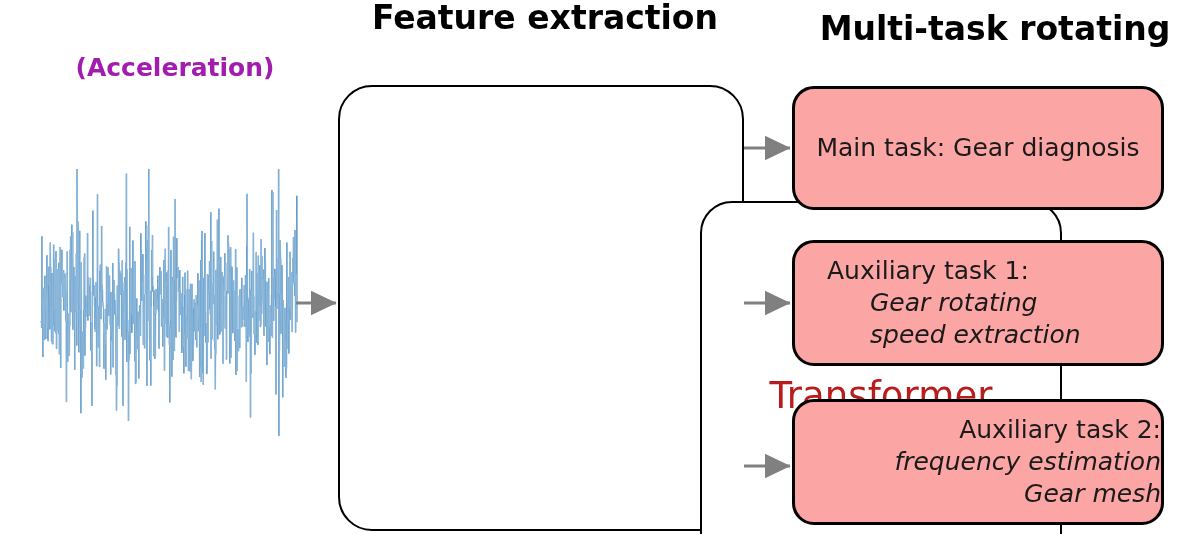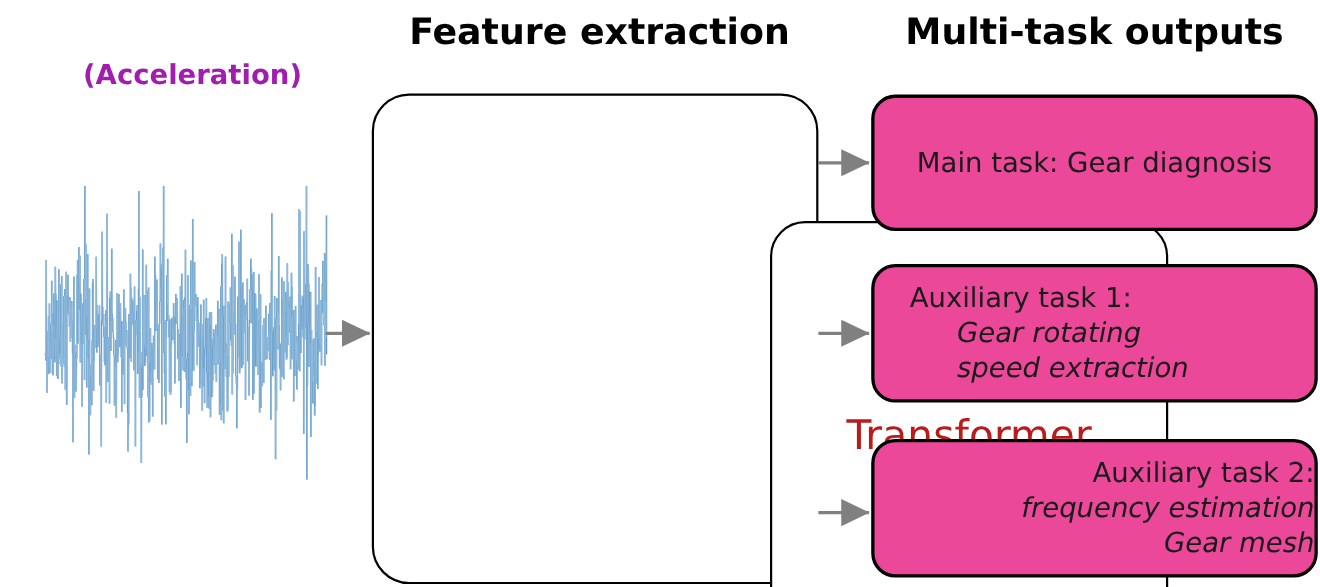--- a/index.html
+++ b/index.html
@@ -41,21 +41,21 @@
     top: 53px;
     width: 260px;
     text-align: center;
     font-weight: bold;
     font-size: 25px;
     color: #a21caf;
     white-space: nowrap;
   }
   #title-feature {
     left: 340px;
-    top: 12px;
+    top: 1px;
     width: 410px;
     font-size: 33px;
   }
   #title-outputs {
     left: 790px;
     top: 12px;
     width: 410px;
     font-size: 33px;
   }
 
@@ -99,24 +99,24 @@
     font-size: 37px;
     color: #b91c1c;
     font-weight: normal;
     letter-spacing: 0.1px;
   }
 
   
   .out-box {
     position: absolute;
     left: 792px;
-    width: 406px;
+    width: 372px;
     border: 3px solid #000000;
     border-radius: 22px;
-    background: #ec4899;
+    background: #fca5a5;
     box-sizing: border-box;
     display: flex;
     flex-direction: column;
     justify-content: center;
   }
   #out-box-1 { top: 86px;  height: 124px; align-items: center; }
   #out-box-2 { top: 240px; height: 126px; }
   #out-box-3 { top: 399px; height: 126px; align-items: flex-end; }
 
   .out-line {
@@ -143,21 +143,21 @@
 </style>
 </head>
 <body>
 
 <div id="diagram">
 
   <div id="subtitle-input">(Acceleration)</div>
 
   <div class="col-title" id="title-feature">Feature extraction</div>
 
-  <div class="col-title" id="title-outputs">Multi-task outputs</div>
+  <div class="col-title" id="title-outputs">Multi-task rotating</div>
 
   <div id="waveform">
     <svg viewBox="0 0 258 275" preserveAspectRatio="none" aria-hidden="true">
       <g id="wave-group" fill="none" stroke-width="1">
           <path d="M1.00,157.17L1.00,156.16M1.41,156.16L1.41,162.69M1.83,162.69L1.83,71.42M2.24,71.42L2.24,154.65M2.65,154.65L2.65,192.04M3.07,192.04L3.07,136.33M3.48,136.33L3.48,159.57M3.89,159.57L3.89,122.78M4.31,122.78L4.31,174.90M4.72,174.90L4.72,110.81M5.14,110.81L5.14,143.54M5.55,143.54L5.55,173.91M5.96,173.91L5.96,128.93M6.38,128.93L6.38,134.86M6.79,134.86L6.79,90.32M7.20,90.32L7.20,161.29M7.62,161.29L7.62,174.45M8.03,174.45L8.03,176.18M8.44,176.18L8.44,120.15M8.86,120.15L8.86,101.71M9.27,101.71L9.27,129.86M9.68,129.86L9.68,164.36M10.10,164.36L10.10,77.56M10.51,77.56L10.51,102.25M10.93,102.25L10.93,142.19M11.34,142.19L11.34,176.59M11.75,176.59L11.75,108.07M12.17,108.07L12.17,178.96M12.58,178.96L12.58,179.29M12.99,179.29L12.99,160.15M13.41,160.15L13.41,79.75M13.82,79.75L13.82,144.77M14.23,144.77L14.23,155.50M14.65,155.50L14.65,166.19M15.06,166.19L15.06,93.74M15.47,93.74L15.47,168.08M15.89,168.08L15.89,86.15M16.30,86.15L16.30,183.68M16.72,183.68L16.72,129.00M17.13,129.00L17.13,165.77M17.54,165.77L17.54,160.51M17.96,160.51L17.96,104.02M18.37,104.02L18.37,168.62M18.78,168.62L18.78,97.75M19.20,97.75L19.20,189.24M19.61,189.24L19.61,149.80M20.02,149.80L20.02,82.08M20.44,82.08L20.44,202.91M20.85,202.91L20.85,117.50M21.26,117.50L21.26,104.64M21.68,104.64L21.68,84.85M22.09,84.85L22.09,120.60M22.51,120.60L22.51,108.21M22.92,108.21L22.92,132.32M23.33,132.32L23.33,105.15M23.75,105.15L23.75,145.59M24.16,145.59L24.16,112.58M24.57,112.58L24.57,141.84M24.99,141.84L24.99,108.63M25.40,108.63L25.40,126.71M25.81,126.71L25.81,156.46M26.23,156.46L26.23,237.05M26.64,237.05L26.64,160.87M27.05,160.87L27.05,86.44M27.47,86.44L27.47,196.67M27.88,196.67L27.88,148.48M28.30,148.48L28.30,154.99M28.71,154.99L28.71,160.68M29.12,160.68L29.12,190.88M29.54,190.88L29.54,160.86M29.95,160.86L29.95,84.86M30.36,84.86L30.36,71.69M30.78,71.69L30.78,147.18M31.19,147.18L31.19,116.62M31.60,116.62L31.60,59.69M32.02,59.69L32.02,94.50M32.43,94.50L32.43,67.54M32.84,67.54L32.84,164.64M33.26,164.64L33.26,146.88M33.67,146.88L33.67,102.11M34.09,102.11L34.09,144.54M34.50,144.54L34.50,204.81M34.91,204.81L34.91,110.98M35.33,110.98L35.33,143.28M35.74,143.28L35.74,147.23M36.15,147.23L36.15,88.60M36.57,88.60L36.57,180.50M36.98,180.50L36.98,4.00M37.39,4.00L37.39,108.20M37.81,108.20L37.81,56.77M38.22,56.77L38.22,139.44M38.63,139.44L38.63,187.33M39.05,187.33L39.05,123.65M39.46,123.65L39.46,65.83M39.88,65.83L39.88,144.40M40.29,144.40L40.29,160.46M40.70,160.46L40.70,248.18M41.12,248.18L41.12,97.30M41.53,97.30L41.53,183.48M41.94,183.48L41.94,212.43M42.36,212.43L42.36,176.83M42.77,176.83L42.77,166.68M43.18,166.68L43.18,203.41M43.60,203.41L43.60,144.85M44.01,144.85L44.01,92.28M44.42,92.28L44.42,88.57M44.84,88.57L44.84,190.52M45.25,190.52L45.25,163.16M45.67,163.16L45.67,130.72M46.08,130.72L46.08,151.39M46.49,151.39L46.49,134.33M46.91,134.33L46.91,134.20M47.32,134.20L47.32,68.33M47.73,68.33L47.73,155.44M48.15,155.44L48.15,112.36M48.56,112.36L48.56,120.14M48.97,120.14L48.97,150.55M49.39,150.55L49.39,147.73M49.80,147.73L49.80,121.42M50.21,121.42L50.21,112.83M50.63,112.83L50.63,185.38M51.04,185.38L51.04,157.86M51.46,157.86L51.46,158.43M51.87,158.43L51.87,240.82M52.28,240.82L52.28,126.31M52.70,126.31L52.70,45.63M53.11,45.63L53.11,113.90M53.52,113.90L53.52,130.40M53.94,130.40L53.94,120.50M54.35,120.50L54.35,141.18M54.76,141.18L54.76,164.03M55.18,164.03L55.18,167.01M55.59,167.01L55.59,132.37M56.00,132.37L56.00,117.02M56.42,117.02L56.42,201.23M56.83,201.23L56.83,141.65M57.25,141.65L57.25,29.39M57.66,29.39L57.66,142.56M58.07,142.56L58.07,182.29M58.49,182.29L58.49,141.63M58.90,141.63L58.90,142.94M59.31,142.94L59.31,201.90M59.73,201.90L59.73,105.77M60.14,105.77L60.14,99.73M60.55,99.73L60.55,126.87M60.97,126.87L60.97,154.06M61.38,154.06L61.38,61.04M61.79,61.04L61.79,119.58M62.21,119.58L62.21,124.29M62.62,124.29L62.62,136.95M63.04,136.95L63.04,142.08M63.45,142.08L63.45,158.02M63.86,158.02L63.86,203.63M64.28,203.63L64.28,168.50M64.69,168.50L64.69,179.82M65.10,179.82L65.10,143.99M65.52,143.99L65.52,214.68M65.93,214.68L65.93,151.89M66.34,151.89L66.34,101.34M66.76,101.34L66.76,164.36M67.17,164.36L67.17,157.73M67.58,157.73L67.58,139.17M68.00,139.17L68.00,102.61M68.41,102.61L68.41,122.64M68.83,122.64L68.83,150.66M69.24,150.66L69.24,110.62M69.65,110.62L69.65,126.65M70.07,126.65L70.07,159.84M70.48,159.84L70.48,209.34M70.89,209.34L70.89,127.23M71.31,127.23L71.31,161.57M71.72,161.57L71.72,175.44M72.13,175.44L72.13,167.81M72.55,167.81L72.55,98.08M72.96,98.08L72.96,202.35M73.37,202.35L73.37,126.02M73.79,126.02L73.79,114.98M74.20,114.98L74.20,128.41M74.62,128.41L74.62,149.29M75.03,149.29L75.03,135.20M75.44,135.20L75.44,151.56M75.86,151.56L75.86,210.22M76.27,210.22L76.27,245.54M76.68,245.54L76.68,220.71M77.10,220.71L77.10,120.55M77.51,120.55L77.51,126.58M77.92,126.58L77.92,160.64M78.34,160.64L78.34,83.75M78.75,83.75L78.75,97.28M79.16,97.28L79.16,163.92M79.58,163.92L79.58,105.65M79.99,105.65L79.99,127.59M80.41,127.59L80.41,129.96M80.82,129.96L80.82,108.14M81.23,108.14L81.23,120.43M81.65,120.43L81.65,171.53M82.06,171.53L82.06,95.44M82.47,95.44L82.47,126.61M82.89,126.61L82.89,240.84M83.30,240.84L83.30,126.12M83.71,126.12L83.71,139.65M84.13,139.65L84.13,117.66M84.54,117.66L84.54,112.48M84.95,112.48L84.95,174.96M85.37,174.96L85.37,155.04M85.78,155.04L85.78,97.74M86.20,97.74L86.20,8.61M86.61,8.61L86.61,196.69M87.02,196.69L87.02,104.71M87.44,104.71L87.44,170.19M87.85,170.19L87.85,166.74M88.26,166.74L88.26,255.86M88.68,255.86L88.68,195.59M89.09,195.59L89.09,155.07M89.50,155.07L89.50,61.88M89.92,61.88L89.92,188.98M90.33,188.98L90.33,105.37M90.74,105.37L90.74,148.71M91.16,148.71L91.16,103.28M91.57,103.28L91.57,167.84M91.99,167.84L91.99,165.18M92.40,165.18L92.40,152.34M92.81,152.34L92.81,75.58M93.23,75.58L93.23,158.61M93.64,158.61L93.64,155.20M94.05,155.20L94.05,98.65M94.47,98.65L94.47,196.15M94.88,196.15L94.88,96.41M95.29,96.41L95.29,219.05M95.71,219.05L95.71,217.80M96.12,217.80L96.12,165.64M96.53,165.64L96.53,133.41M96.95,133.41L96.95,172.97M97.36,172.97L97.36,183.45M97.78,183.45L97.78,146.72M98.19,146.72L98.19,185.10M98.60,185.10L98.60,213.53M99.02,213.53L99.02,151.55M99.43,151.55L99.43,140.29M99.84,140.29L99.84,151.84M100.26,151.84L100.26,170.86M100.67,170.86L100.67,68.33M101.08,68.33L101.08,85.01M101.50,85.01L101.50,135.92M101.91,135.92L101.91,117.32M102.32,117.32L102.32,132.82M102.74,132.82L102.74,89.24M103.15,89.24L103.15,179.76M103.57,179.76L103.57,130.31M103.98,130.31L103.98,154.73M104.39,154.73L104.39,183.25M104.81,183.25L104.81,129.23M105.22,129.23L105.22,109.32M105.63,109.32L105.63,56.39M106.05,56.39L106.05,81.00M106.46,81.00L106.46,95.60M106.87,95.60L106.87,220.80M107.29,220.80L107.29,75.16M107.70,75.16L107.70,125.51M108.11,125.51L108.11,60.26M108.53,60.26L108.53,4.00M108.94,4.00L108.94,156.01M109.36,156.01L109.36,174.70M109.77,174.70L109.77,195.37M110.18,195.37L110.18,125.93M110.60,125.93L110.60,220.64M111.01,220.64L111.01,142.08M111.42,142.08L111.42,85.16M111.84,85.16L111.84,112.31M112.25,112.31L112.25,70.15M112.66,70.15L112.66,126.86M113.08,126.86L113.08,121.39M113.49,121.39L113.49,141.51M113.90,141.51L113.90,191.25M114.32,191.25L114.32,125.55M114.73,125.55L114.73,193.82M115.15,193.82L115.15,191.13M115.56,191.13L115.56,148.35M115.97,148.35L115.97,123.96M116.39,123.96L116.39,140.28M116.80,140.28L116.80,135.49M117.21,135.49L117.21,144.20M117.63,144.20L117.63,110.78M118.04,110.78L118.04,122.17M118.45,122.17L118.45,147.26M118.87,147.26L118.87,183.53M119.28,183.53L119.28,124.10M119.69,124.10L119.69,102.25M120.11,102.25L120.11,129.28M120.52,129.28L120.52,128.87M120.94,128.87L120.94,106.18M121.35,106.18L121.35,161.37M121.76,161.37L121.76,134.08M122.18,134.08L122.18,159.42M122.59,159.42L122.59,181.41M123.00,181.41L123.00,153.54M123.42,153.54L123.42,138.42M123.83,138.42L123.83,95.15M124.24,95.15L124.24,205.64M124.66,205.64L124.66,158.89M125.07,158.89L125.07,83.80M125.48,83.80L125.48,121.44M125.90,121.44L125.90,116.73M126.31,116.73L126.31,171.62M126.73,171.62L126.73,107.50M127.14,107.50L127.14,110.49M127.55,110.49L127.55,172.88M127.97,172.88L127.97,105.19M128.38,105.19L128.38,62.01M128.79,62.01L128.79,160.48M129.21,160.48L129.21,179.81M129.62,179.81L129.62,237.57M130.03,237.57L130.03,162.71M130.45,162.71L130.45,155.84M130.86,155.84L130.86,85.19M131.27,85.19L131.27,188.98M131.69,188.98L131.69,211.56M132.10,211.56L132.10,117.21M132.52,117.21L132.52,111.95M132.93,111.95L132.93,195.01M133.34,195.01L133.34,71.81M133.76,71.81L133.76,170.88M134.17,170.88L134.17,186.01M134.58,186.01L134.58,115.89M135.00,115.89L135.00,34.02M135.41,34.02L135.41,170.69M135.82,170.69L135.82,172.37M136.24,172.37L136.24,136.03M136.65,136.03L136.65,73.23M137.06,73.23L137.06,112.85M137.48,112.85L137.48,110.04M137.89,110.04L137.89,102.23M138.31,102.23L138.31,126.88M138.72,126.88L138.72,123.35M139.13,123.35L139.13,167.03M139.55,167.03L139.55,105.08M139.96,105.08L139.96,124.74M140.37,124.74L140.37,150.00M140.79,150.00L140.79,128.49M141.20,128.49L141.20,137.88M141.61,137.88L141.61,187.95M142.03,187.95L142.03,184.58M142.44,184.58L142.44,111.87M142.85,111.87L142.85,182.19M143.27,182.19L143.27,142.06M143.68,142.06L143.68,208.33M144.10,208.33L144.10,169.56M144.51,169.56L144.51,129.75M144.92,129.75L144.92,107.60M145.34,107.60L145.34,186.32M145.75,186.32L145.75,201.56M146.16,201.56L146.16,151.44M146.58,151.44L146.58,157.23M146.99,157.23L146.99,124.23M147.40,124.23L147.40,105.81M147.82,105.81L147.82,173.90M148.23,173.90L148.23,205.96M148.64,205.96L148.64,195.87M149.06,195.87L149.06,124.24M149.47,124.24L149.47,166.87M149.89,166.87L149.89,206.42M150.30,206.42L150.30,118.83M150.71,118.83L150.71,130.58M151.13,130.58L151.13,214.21M151.54,214.21L151.54,196.39M151.95,196.39L151.95,118.95M152.37,118.95L152.37,149.52M152.78,149.52L152.78,195.90M153.19,195.90L153.19,180.84M153.61,180.84L153.61,143.20M154.02,143.20L154.02,134.43M154.43,134.43L154.43,149.62M154.85,149.62L154.85,166.50M155.26,166.50L155.26,137.90M155.68,137.90L155.68,174.58M156.09,174.58L156.09,130.24M156.50,130.24L156.50,182.32M156.92,182.32L156.92,140.38M157.33,140.38L157.33,166.52M157.74,166.52L157.74,108.37M158.16,108.37L158.16,154.67M158.57,154.67L158.57,165.97M158.98,165.97L158.98,115.66M159.40,115.66L159.40,212.06M159.81,212.06L159.81,202.02M160.22,202.02L160.22,164.83M160.64,164.83L160.64,95.14M161.05,95.14L161.05,216.96M161.47,216.96L161.47,74.77M161.88,74.77L161.88,66.02M162.29,66.02L162.29,122.34M162.71,122.34L162.71,208.27M163.12,208.27L163.12,219.77M163.53,219.77L163.53,112.86M163.95,112.86L163.95,170.52M164.36,170.52L164.36,155.94M164.77,155.94L164.77,68.17M165.19,68.17L165.19,147.03M165.60,147.03L165.60,177.39M166.01,177.39L166.01,158.72M166.43,158.72L166.43,209.10M166.84,209.10L166.84,208.27M167.26,208.27L167.26,109.12M167.67,109.12L167.67,177.41M168.08,177.41L168.08,128.56M168.50,128.56L168.50,110.43M168.91,110.43L168.91,128.59M169.32,128.59L169.32,96.36M169.74,96.36L169.74,144.30M170.15,144.30L170.15,149.47M170.56,149.47L170.56,47.39M170.98,47.39L170.98,193.62M171.39,193.62L171.39,76.16M171.80,76.16L171.80,174.22M172.22,174.22L172.22,118.83M172.63,118.83L172.63,134.70M173.05,134.70L173.05,139.04M173.46,139.04L173.46,86.70M173.87,86.70L173.87,129.98M174.29,129.98L174.29,176.73M174.70,176.73L174.70,183.87M175.11,183.87L175.11,224.26M175.53,224.26L175.53,189.57M175.94,189.57L175.94,104.73M176.35,104.73L176.35,159.67M176.77,159.67L176.77,133.25M177.18,133.25L177.18,54.81M177.59,54.81L177.59,174.24M178.01,174.24L178.01,168.97M178.42,168.97L178.42,170.10M178.84,170.10L178.84,43.76M179.25,43.76L179.25,96.22M179.66,96.22L179.66,169.33M180.08,169.33L180.08,142.90M180.49,142.90L180.49,91.93M180.90,91.93L180.90,166.53M181.32,166.53L181.32,117.60M181.73,117.60L181.73,107.37M182.14,107.37L182.14,137.79M182.56,137.79L182.56,121.72M182.97,121.72L182.97,198.71M183.38,198.71L183.38,111.96M183.80,111.96L183.80,125.65M184.21,125.65L184.21,109.90M184.63,109.90L184.63,88.37M185.04,88.37L185.04,163.40M185.45,163.40L185.45,132.34M185.87,132.34L185.87,161.24M186.28,161.24L186.28,194.47M186.69,194.47L186.69,126.02M187.11,126.02L187.11,97.87M187.52,97.87L187.52,128.33M187.93,128.33L187.93,70.29M188.35,70.29L188.35,79.37M188.76,79.37L188.76,98.62M189.17,98.62L189.17,129.28M189.59,129.28L189.59,198.45M190.00,198.45L190.00,83.99M190.42,83.99L190.42,82.38M190.83,82.38L190.83,192.62M191.24,192.62L191.24,167.58M191.66,167.58L191.66,101.53M192.07,101.53L192.07,102.62M192.48,102.62L192.48,168.15M192.90,168.15L192.90,162.42M193.31,162.42L193.31,115.53M193.72,115.53L193.72,167.44M194.14,167.44L194.14,125.80M194.55,125.80L194.55,175.84M194.96,175.84L194.96,136.55M195.38,136.55L195.38,84.27M195.79,84.27L195.79,210.02M196.21,210.02L196.21,126.08M196.62,126.08L196.62,102.51M197.03,102.51L197.03,205.81M197.45,205.81L197.45,173.73M197.86,173.73L197.86,164.29M198.27,164.29L198.27,186.17M198.69,186.17L198.69,173.05M199.10,173.05L199.10,130.71M199.51,130.71L199.51,183.00M199.93,183.00L199.93,124.34M200.34,124.34L200.34,143.11M200.75,143.11L200.75,142.22M201.17,142.22L201.17,162.27M201.58,162.27L201.58,112.87M202.00,112.87L202.00,157.08M202.41,157.08L202.41,161.28M202.82,161.28L202.82,142.03M203.24,142.03L203.24,154.29M203.65,154.29L203.65,141.42M204.06,141.42L204.06,120.19M204.48,120.19L204.48,127.42M204.89,127.42L204.89,161.98M205.30,161.98L205.30,110.43M205.72,110.43L205.72,113.08M206.13,113.08L206.13,216.67M206.54,216.67L206.54,81.02M206.96,81.02L206.96,28.91M207.37,28.91L207.37,137.23M207.79,137.23L207.79,177.01M208.20,177.01L208.20,170.39M208.61,170.39L208.61,134.72M209.03,134.72L209.03,132.26M209.44,132.26L209.44,104.03M209.85,104.03L209.85,171.87M210.27,171.87L210.27,252.46M210.68,252.46L210.68,124.56M211.09,124.56L211.09,208.27M211.51,208.27L211.51,105.94M211.92,105.94L211.92,149.49M212.33,149.49L212.33,118.99M212.75,118.99L212.75,152.56M213.16,152.56L213.16,67.79M213.58,67.79L213.58,131.23M213.99,131.23L213.99,169.13M214.40,169.13L214.40,170.55M214.82,170.55L214.82,189.85M215.23,189.85L215.23,147.88M215.64,147.88L215.64,146.31M216.06,146.31L216.06,87.24M216.47,87.24L216.47,177.56M216.88,177.56L216.88,139.71M217.30,139.71L217.30,108.18M217.71,108.18L217.71,179.77M218.12,179.77L218.12,90.70M218.54,90.70L218.54,155.59M218.95,155.59L218.95,140.51M219.37,140.51L219.37,118.37M219.78,118.37L219.78,100.35M220.19,100.35L220.19,162.12M220.61,162.12L220.61,160.11M221.02,160.11L221.02,74.24M221.43,74.24L221.43,148.80M221.85,148.80L221.85,91.54M222.26,91.54L222.26,111.08M222.67,111.08L222.67,114.36M223.09,114.36L223.09,137.22M223.50,137.22L223.50,104.70M223.91,104.70L223.91,170.73M224.33,170.73L224.33,123.33M224.74,123.33L224.74,83.05M225.16,83.05L225.16,95.84M225.57,95.84L225.57,161.51M225.98,161.51L225.98,116.92M226.40,116.92L226.40,153.93M226.81,153.93L226.81,200.09M227.22,200.09L227.22,116.96M227.64,116.96L227.64,126.07M228.05,126.07L228.05,176.60M228.46,176.60L228.46,113.10M228.88,113.10L228.88,162.43M229.29,162.43L229.29,146.40M229.70,146.40L229.70,189.11M230.12,189.11L230.12,140.52M230.53,140.52L230.53,167.29M230.95,167.29L230.95,170.57M231.36,170.57L231.36,130.03M231.77,130.03L231.77,25.04M232.19,25.04L232.19,172.61M232.60,172.61L232.60,27.30M233.01,27.30L233.01,112.70M233.43,112.70L233.43,155.83M233.84,155.83L233.84,134.33M234.25,134.33L234.25,112.78M234.67,112.78L234.67,103.90M235.08,103.90L235.08,106.00M235.49,106.00L235.49,141.74M235.91,141.74L235.91,229.36M236.32,229.36L236.32,45.26M236.74,45.26L236.74,143.64M237.15,143.64L237.15,133.52M237.56,133.52L237.56,128.46M237.98,128.46L237.98,93.21M238.39,93.21L238.39,4.00M238.80,4.00L238.80,271.00M239.22,271.00L239.22,185.98M239.63,185.98L239.63,129.02M240.04,129.02L240.04,75.06M240.46,75.06L240.46,93.33M240.87,93.33L240.87,168.66M241.28,168.66L241.28,146.84M241.70,146.84L241.70,100.30M242.11,100.30L242.11,100.45M242.53,100.45L242.53,232.30M242.94,232.30L242.94,135.01M243.35,135.01L243.35,182.13M243.77,182.13L243.77,144.11M244.18,144.11L244.18,201.86M244.59,201.86L244.59,175.52M245.01,175.52L245.01,142.84M245.42,142.84L245.42,164.50M245.83,164.50L245.83,212.70M246.25,212.70L246.25,203.43M246.66,203.43L246.66,77.64M247.07,77.64L247.07,183.86M247.49,183.86L247.49,139.42M247.90,139.42L247.90,136.76M248.32,136.76L248.32,111.99M248.73,111.99L248.73,188.56M249.14,188.56L249.14,156.47M249.56,156.47L249.56,143.63M249.97,143.63L249.97,86.86M250.38,86.86L250.38,154.53M250.80,154.53L250.80,107.74M251.21,107.74L251.21,149.00M251.62,149.00L251.62,107.70M252.04,107.70L252.04,167.08M252.45,167.08L252.45,120.34M252.86,120.34L252.86,92.66M253.28,92.66L253.28,72.27M253.69,72.27L253.69,117.42M254.11,117.42L254.11,109.01M254.52,109.01L254.52,130.77M254.93,130.77L254.93,65.09M255.35,65.09L255.35,167.45M255.76,167.45L255.76,108.83M256.17,108.83L256.17,142.15M256.59,142.15L256.59,30.83M257.00,30.83L257.00,157.17" stroke="#3a7cb8" stroke-width="1" stroke-opacity="0.92" fill="none"></path>
           <path d="M1.00,157.17L1.41,156.16L1.83,162.69L2.24,71.42L2.65,154.65L3.07,192.04L3.48,136.33L3.89,159.57L4.31,122.78L4.72,174.90L5.14,110.81L5.55,143.54L5.96,173.91L6.38,128.93L6.79,134.86L7.20,90.32L7.62,161.29L8.03,174.45L8.44,176.18L8.86,120.15L9.27,101.71L9.68,129.86L10.10,164.36L10.51,77.56L10.93,102.25L11.34,142.19L11.75,176.59L12.17,108.07L12.58,178.96L12.99,179.29L13.41,160.15L13.82,79.75L14.23,144.77L14.65,155.50L15.06,166.19L15.47,93.74L15.89,168.08L16.30,86.15L16.72,183.68L17.13,129.00L17.54,165.77L17.96,160.51L18.37,104.02L18.78,168.62L19.20,97.75L19.61,189.24L20.02,149.80L20.44,82.08L20.85,202.91L21.26,117.50L21.68,104.64L22.09,84.85L22.51,120.60L22.92,108.21L23.33,132.32L23.75,105.15L24.16,145.59L24.57,112.58L24.99,141.84L25.40,108.63L25.81,126.71L26.23,156.46L26.64,237.05L27.05,160.87L27.47,86.44L27.88,196.67L28.30,148.48L28.71,154.99L29.12,160.68L29.54,190.88L29.95,160.86L30.36,84.86L30.78,71.69L31.19,147.18L31.60,116.62L32.02,59.69L32.43,94.50L32.84,67.54L33.26,164.64L33.67,146.88L34.09,102.11L34.50,144.54L34.91,204.81L35.33,110.98L35.74,143.28L36.15,147.23L36.57,88.60L36.98,180.50L37.39,4.00L37.81,108.20L38.22,56.77L38.63,139.44L39.05,187.33L39.46,123.65L39.88,65.83L40.29,144.40L40.70,160.46L41.12,248.18L41.53,97.30L41.94,183.48L42.36,212.43L42.77,176.83L43.18,166.68L43.60,203.41L44.01,144.85L44.42,92.28L44.84,88.57L45.25,190.52L45.67,163.16L46.08,130.72L46.49,151.39L46.91,134.33L47.32,134.20L47.73,68.33L48.15,155.44L48.56,112.36L48.97,120.14L49.39,150.55L49.80,147.73L50.21,121.42L50.63,112.83L51.04,185.38L51.46,157.86L51.87,158.43L52.28,240.82L52.70,126.31L53.11,45.63L53.52,113.90L53.94,130.40L54.35,120.50L54.76,141.18L55.18,164.03L55.59,167.01L56.00,132.37L56.42,117.02L56.83,201.23L57.25,141.65L57.66,29.39L58.07,142.56L58.49,182.29L58.90,141.63L59.31,142.94L59.73,201.90L60.14,105.77L60.55,99.73L60.97,126.87L61.38,154.06L61.79,61.04L62.21,119.58L62.62,124.29L63.04,136.95L63.45,142.08L63.86,158.02L64.28,203.63L64.69,168.50L65.10,179.82L65.52,143.99L65.93,214.68L66.34,151.89L66.76,101.34L67.17,164.36L67.58,157.73L68.00,139.17L68.41,102.61L68.83,122.64L69.24,150.66L69.65,110.62L70.07,126.65L70.48,159.84L70.89,209.34L71.31,127.23L71.72,161.57L72.13,175.44L72.55,167.81L72.96,98.08L73.37,202.35L73.79,126.02L74.20,114.98L74.62,128.41L75.03,149.29L75.44,135.20L75.86,151.56L76.27,210.22L76.68,245.54L77.10,220.71L77.51,120.55L77.92,126.58L78.34,160.64L78.75,83.75L79.16,97.28L79.58,163.92L79.99,105.65L80.41,127.59L80.82,129.96L81.23,108.14L81.65,120.43L82.06,171.53L82.47,95.44L82.89,126.61L83.30,240.84L83.71,126.12L84.13,139.65L84.54,117.66L84.95,112.48L85.37,174.96L85.78,155.04L86.20,97.74L86.61,8.61L87.02,196.69L87.44,104.71L87.85,170.19L88.26,166.74L88.68,255.86L89.09,195.59L89.50,155.07L89.92,61.88L90.33,188.98L90.74,105.37L91.16,148.71L91.57,103.28L91.99,167.84L92.40,165.18L92.81,152.34L93.23,75.58L93.64,158.61L94.05,155.20L94.47,98.65L94.88,196.15L95.29,96.41L95.71,219.05L96.12,217.80L96.53,165.64L96.95,133.41L97.36,172.97L97.78,183.45L98.19,146.72L98.60,185.10L99.02,213.53L99.43,151.55L99.84,140.29L100.26,151.84L100.67,170.86L101.08,68.33L101.50,85.01L101.91,135.92L102.32,117.32L102.74,132.82L103.15,89.24L103.57,179.76L103.98,130.31L104.39,154.73L104.81,183.25L105.22,129.23L105.63,109.32L106.05,56.39L106.46,81.00L106.87,95.60L107.29,220.80L107.70,75.16L108.11,125.51L108.53,60.26L108.94,4.00L109.36,156.01L109.77,174.70L110.18,195.37L110.60,125.93L111.01,220.64L111.42,142.08L111.84,85.16L112.25,112.31L112.66,70.15L113.08,126.86L113.49,121.39L113.90,141.51L114.32,191.25L114.73,125.55L115.15,193.82L115.56,191.13L115.97,148.35L116.39,123.96L116.80,140.28L117.21,135.49L117.63,144.20L118.04,110.78L118.45,122.17L118.87,147.26L119.28,183.53L119.69,124.10L120.11,102.25L120.52,129.28L120.94,128.87L121.35,106.18L121.76,161.37L122.18,134.08L122.59,159.42L123.00,181.41L123.42,153.54L123.83,138.42L124.24,95.15L124.66,205.64L125.07,158.89L125.48,83.80L125.90,121.44L126.31,116.73L126.73,171.62L127.14,107.50L127.55,110.49L127.97,172.88L128.38,105.19L128.79,62.01L129.21,160.48L129.62,179.81L130.03,237.57L130.45,162.71L130.86,155.84L131.27,85.19L131.69,188.98L132.10,211.56L132.52,117.21L132.93,111.95L133.34,195.01L133.76,71.81L134.17,170.88L134.58,186.01L135.00,115.89L135.41,34.02L135.82,170.69L136.24,172.37L136.65,136.03L137.06,73.23L137.48,112.85L137.89,110.04L138.31,102.23L138.72,126.88L139.13,123.35L139.55,167.03L139.96,105.08L140.37,124.74L140.79,150.00L141.20,128.49L141.61,137.88L142.03,187.95L142.44,184.58L142.85,111.87L143.27,182.19L143.68,142.06L144.10,208.33L144.51,169.56L144.92,129.75L145.34,107.60L145.75,186.32L146.16,201.56L146.58,151.44L146.99,157.23L147.40,124.23L147.82,105.81L148.23,173.90L148.64,205.96L149.06,195.87L149.47,124.24L149.89,166.87L150.30,206.42L150.71,118.83L151.13,130.58L151.54,214.21L151.95,196.39L152.37,118.95L152.78,149.52L153.19,195.90L153.61,180.84L154.02,143.20L154.43,134.43L154.85,149.62L155.26,166.50L155.68,137.90L156.09,174.58L156.50,130.24L156.92,182.32L157.33,140.38L157.74,166.52L158.16,108.37L158.57,154.67L158.98,165.97L159.40,115.66L159.81,212.06L160.22,202.02L160.64,164.83L161.05,95.14L161.47,216.96L161.88,74.77L162.29,66.02L162.71,122.34L163.12,208.27L163.53,219.77L163.95,112.86L164.36,170.52L164.77,155.94L165.19,68.17L165.60,147.03L166.01,177.39L166.43,158.72L166.84,209.10L167.26,208.27L167.67,109.12L168.08,177.41L168.50,128.56L168.91,110.43L169.32,128.59L169.74,96.36L170.15,144.30L170.56,149.47L170.98,47.39L171.39,193.62L171.80,76.16L172.22,174.22L172.63,118.83L173.05,134.70L173.46,139.04L173.87,86.70L174.29,129.98L174.70,176.73L175.11,183.87L175.53,224.26L175.94,189.57L176.35,104.73L176.77,159.67L177.18,133.25L177.59,54.81L178.01,174.24L178.42,168.97L178.84,170.10L179.25,43.76L179.66,96.22L180.08,169.33L180.49,142.90L180.90,91.93L181.32,166.53L181.73,117.60L182.14,107.37L182.56,137.79L182.97,121.72L183.38,198.71L183.80,111.96L184.21,125.65L184.63,109.90L185.04,88.37L185.45,163.40L185.87,132.34L186.28,161.24L186.69,194.47L187.11,126.02L187.52,97.87L187.93,128.33L188.35,70.29L188.76,79.37L189.17,98.62L189.59,129.28L190.00,198.45L190.42,83.99L190.83,82.38L191.24,192.62L191.66,167.58L192.07,101.53L192.48,102.62L192.90,168.15L193.31,162.42L193.72,115.53L194.14,167.44L194.55,125.80L194.96,175.84L195.38,136.55L195.79,84.27L196.21,210.02L196.62,126.08L197.03,102.51L197.45,205.81L197.86,173.73L198.27,164.29L198.69,186.17L199.10,173.05L199.51,130.71L199.93,183.00L200.34,124.34L200.75,143.11L201.17,142.22L201.58,162.27L202.00,112.87L202.41,157.08L202.82,161.28L203.24,142.03L203.65,154.29L204.06,141.42L204.48,120.19L204.89,127.42L205.30,161.98L205.72,110.43L206.13,113.08L206.54,216.67L206.96,81.02L207.37,28.91L207.79,137.23L208.20,177.01L208.61,170.39L209.03,134.72L209.44,132.26L209.85,104.03L210.27,171.87L210.68,252.46L211.09,124.56L211.51,208.27L211.92,105.94L212.33,149.49L212.75,118.99L213.16,152.56L213.58,67.79L213.99,131.23L214.40,169.13L214.82,170.55L215.23,189.85L215.64,147.88L216.06,146.31L216.47,87.24L216.88,177.56L217.30,139.71L217.71,108.18L218.12,179.77L218.54,90.70L218.95,155.59L219.37,140.51L219.78,118.37L220.19,100.35L220.61,162.12L221.02,160.11L221.43,74.24L221.85,148.80L222.26,91.54L222.67,111.08L223.09,114.36L223.50,137.22L223.91,104.70L224.33,170.73L224.74,123.33L225.16,83.05L225.57,95.84L225.98,161.51L226.40,116.92L226.81,153.93L227.22,200.09L227.64,116.96L228.05,126.07L228.46,176.60L228.88,113.10L229.29,162.43L229.70,146.40L230.12,189.11L230.53,140.52L230.95,167.29L231.36,170.57L231.77,130.03L232.19,25.04L232.60,172.61L233.01,27.30L233.43,112.70L233.84,155.83L234.25,134.33L234.67,112.78L235.08,103.90L235.49,106.00L235.91,141.74L236.32,229.36L236.74,45.26L237.15,143.64L237.56,133.52L237.98,128.46L238.39,93.21L238.80,4.00L239.22,271.00L239.63,185.98L240.04,129.02L240.46,75.06L240.87,93.33L241.28,168.66L241.70,146.84L242.11,100.30L242.53,100.45L242.94,232.30L243.35,135.01L243.77,182.13L244.18,144.11L244.59,201.86L245.01,175.52L245.42,142.84L245.83,164.50L246.25,212.70L246.66,203.43L247.07,77.64L247.49,183.86L247.90,139.42L248.32,136.76L248.73,111.99L249.14,188.56L249.56,156.47L249.97,143.63L250.38,86.86L250.80,154.53L251.21,107.74L251.62,149.00L252.04,107.70L252.45,167.08L252.86,120.34L253.28,92.66L253.69,72.27L254.11,117.42L254.52,109.01L254.93,130.77L255.35,65.09L255.76,167.45L256.17,108.83L256.59,142.15L257.00,30.83" stroke="#9cc4e0" stroke-width="0.8" stroke-opacity="0.75" fill="none"></path>
         </g>
     </svg>
   </div>
 

